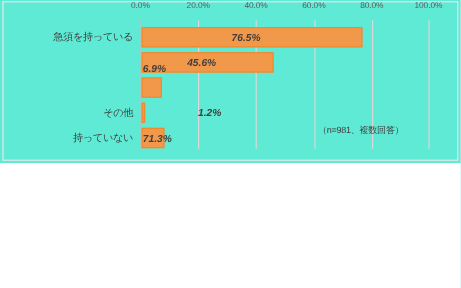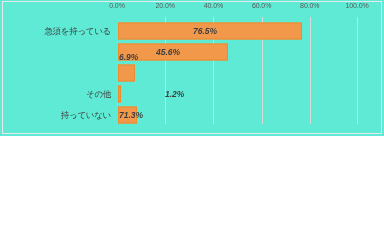--- a/index.html
+++ b/index.html
@@ -168,16 +168,17 @@
       <span class="bar-value inside" style="top:40px; left:2px;text-align:center;">6.9%</span>
 
       <div class="bar" style="top:77px; height:17px; width:2.9px;"></div>
       <span class="bar-value" style="top:77px; left:5px;padding-left:43px;">1.2%</span>
 
       <div class="bar" style="top:98px; height:17px; width:18.8px;"></div>
       <span class="bar-value inside" style="top:98px; left:2px;">71.3%</span>
 
     </div>
 
+    <span class="annotation" style="top:92px; left:148px;">（n=981、複数回答）</span>
 
   </div>
 
 </div>
 
 </body></html>

